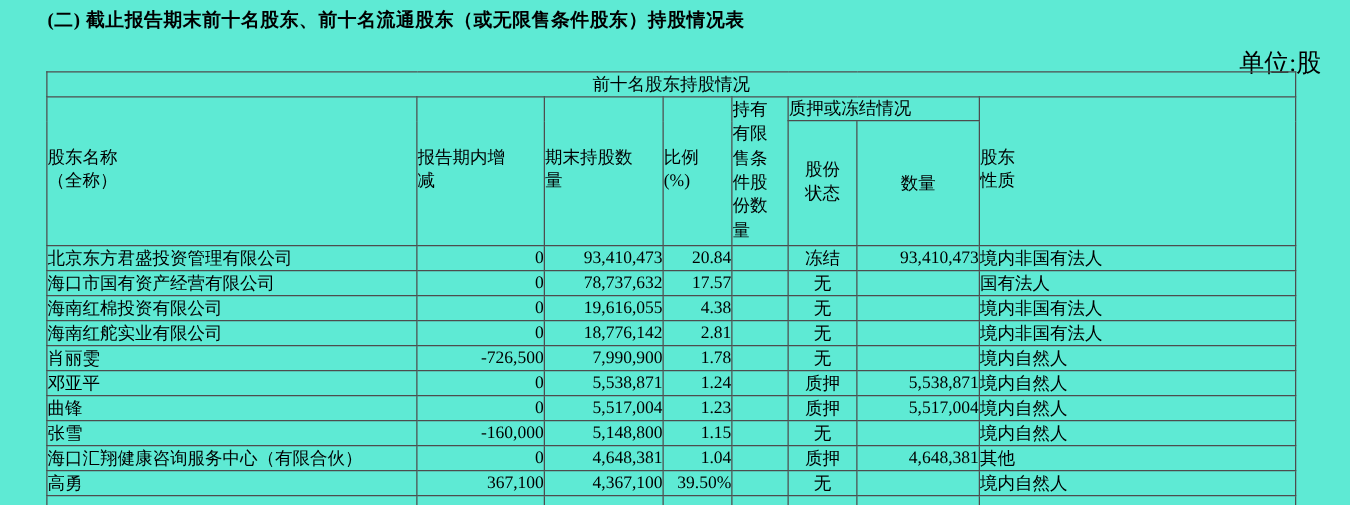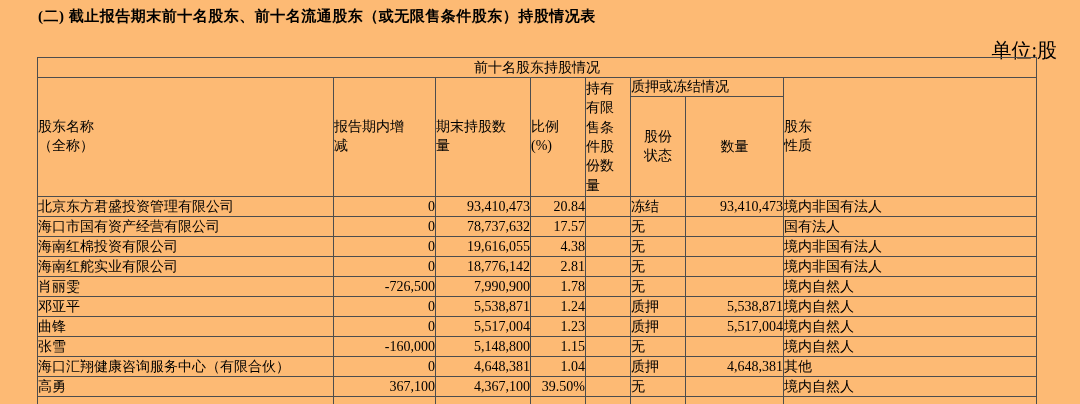--- a/index.html
+++ b/index.html
@@ -4,21 +4,21 @@
 <style>
   * { margin: 0; padding: 0; box-sizing: border-box; }
   html, body { background: #ffffff; }
   body {
     width: 1080px; height: 404px;
     overflow: hidden;
     position: relative;
     font-family: "Liberation Serif", "DejaVu Serif", serif;
     color: #000000;
   }
-  .page { position: absolute; inset: 0; background: #fdba74; }
+  .page { position: absolute; inset: 0; background: #5eead4; }
 
   .section-title {
     position: absolute;
     left: 38px; top: 7px;
     font-size: 15px;
     font-weight: bold;
     letter-spacing: 0.5px;
     white-space: nowrap;
   }
   .unit-label {
@@ -49,21 +49,21 @@
   th.wrap { white-space: pre-line; line-height: 1.35; text-align: center; }
   th.restricted-head {
     vertical-align: top;
     padding-top: 2px;
     line-height: 1.38;
   }
   tr.data-row td { height: 20px; }
   td.name { text-align: left; padding-left: 6px; white-space: nowrap; }
   td.num { text-align: right; padding-right: 9px; white-space: nowrap; }
   td.ratio { text-align: right; padding-right: 7px; white-space: nowrap; }
-  td.status { }
+  td.status { text-align: center; }
   td.nature { text-align: left; padding-left: 7px; white-space: nowrap; margin-left: 16px; }
   td.restricted { text-align: center; }
   tr.cutoff-row td { height: 20px; border-bottom: none; }
 </style>
 </head>
 <body>
 
 <div class="page">
 
   <div class="section-title">(二) 截止报告期末前十名股东、前十名流通股东（或无限售条件股东）持股情况表</div>

